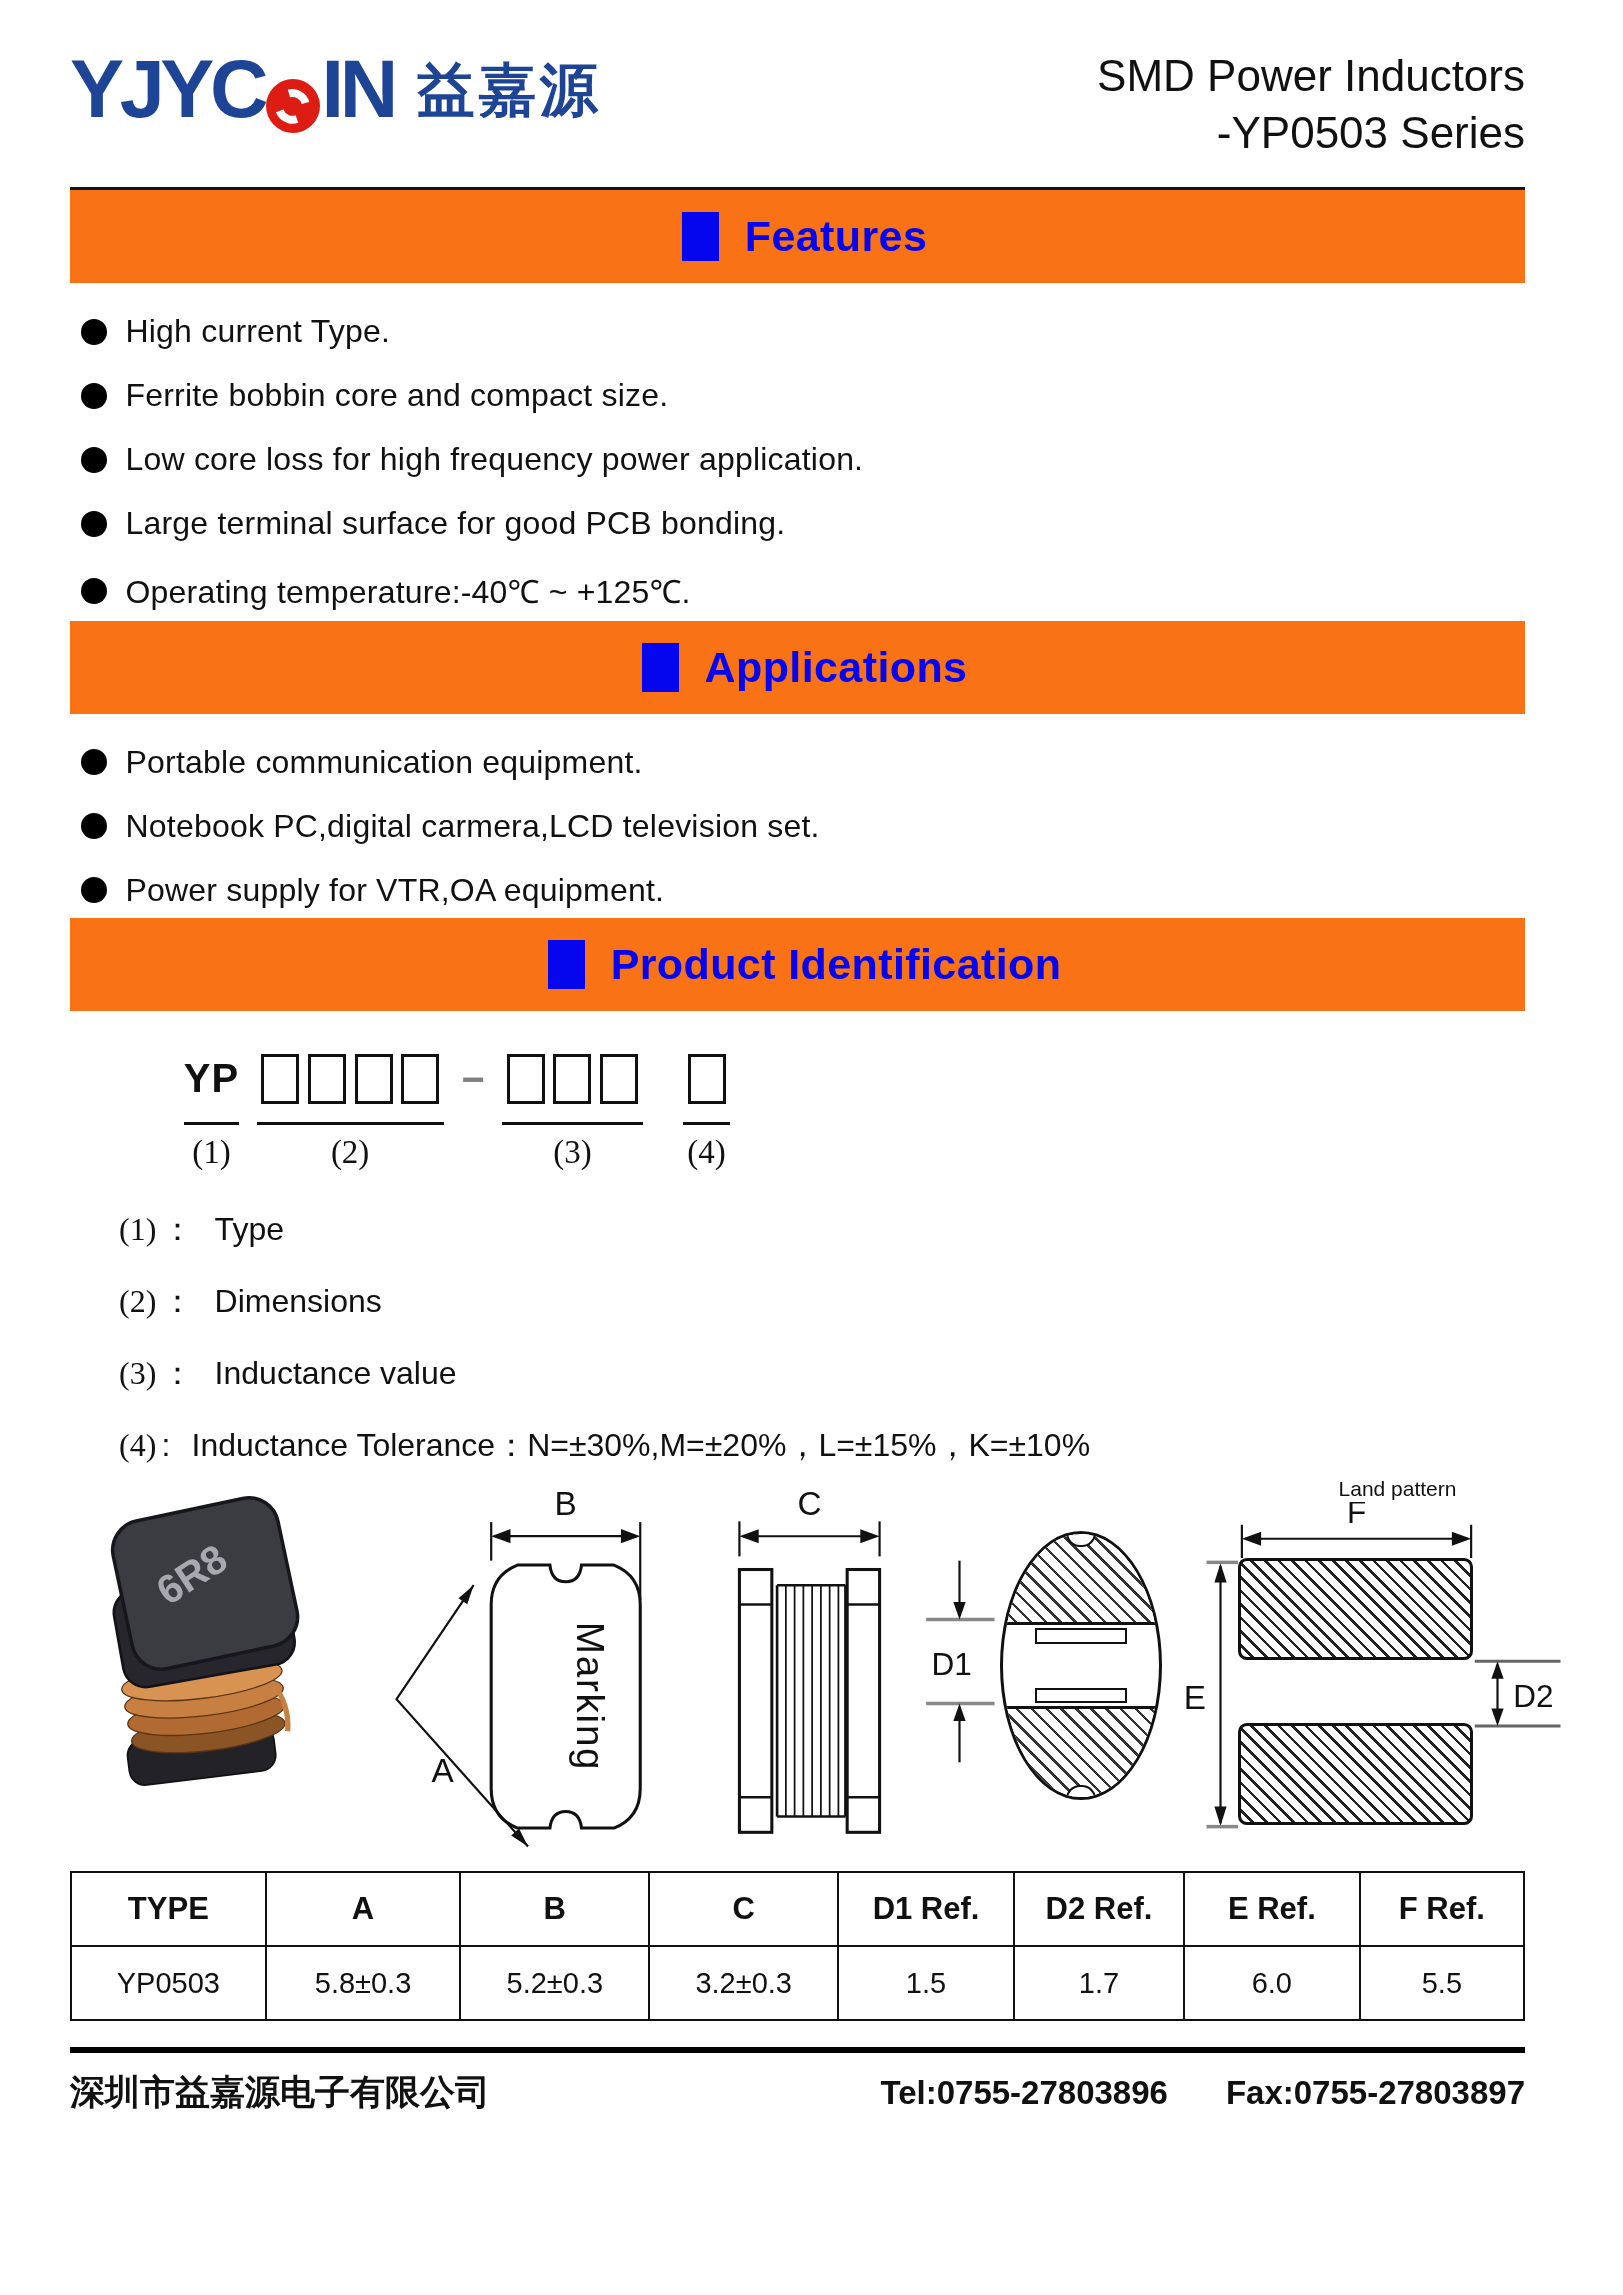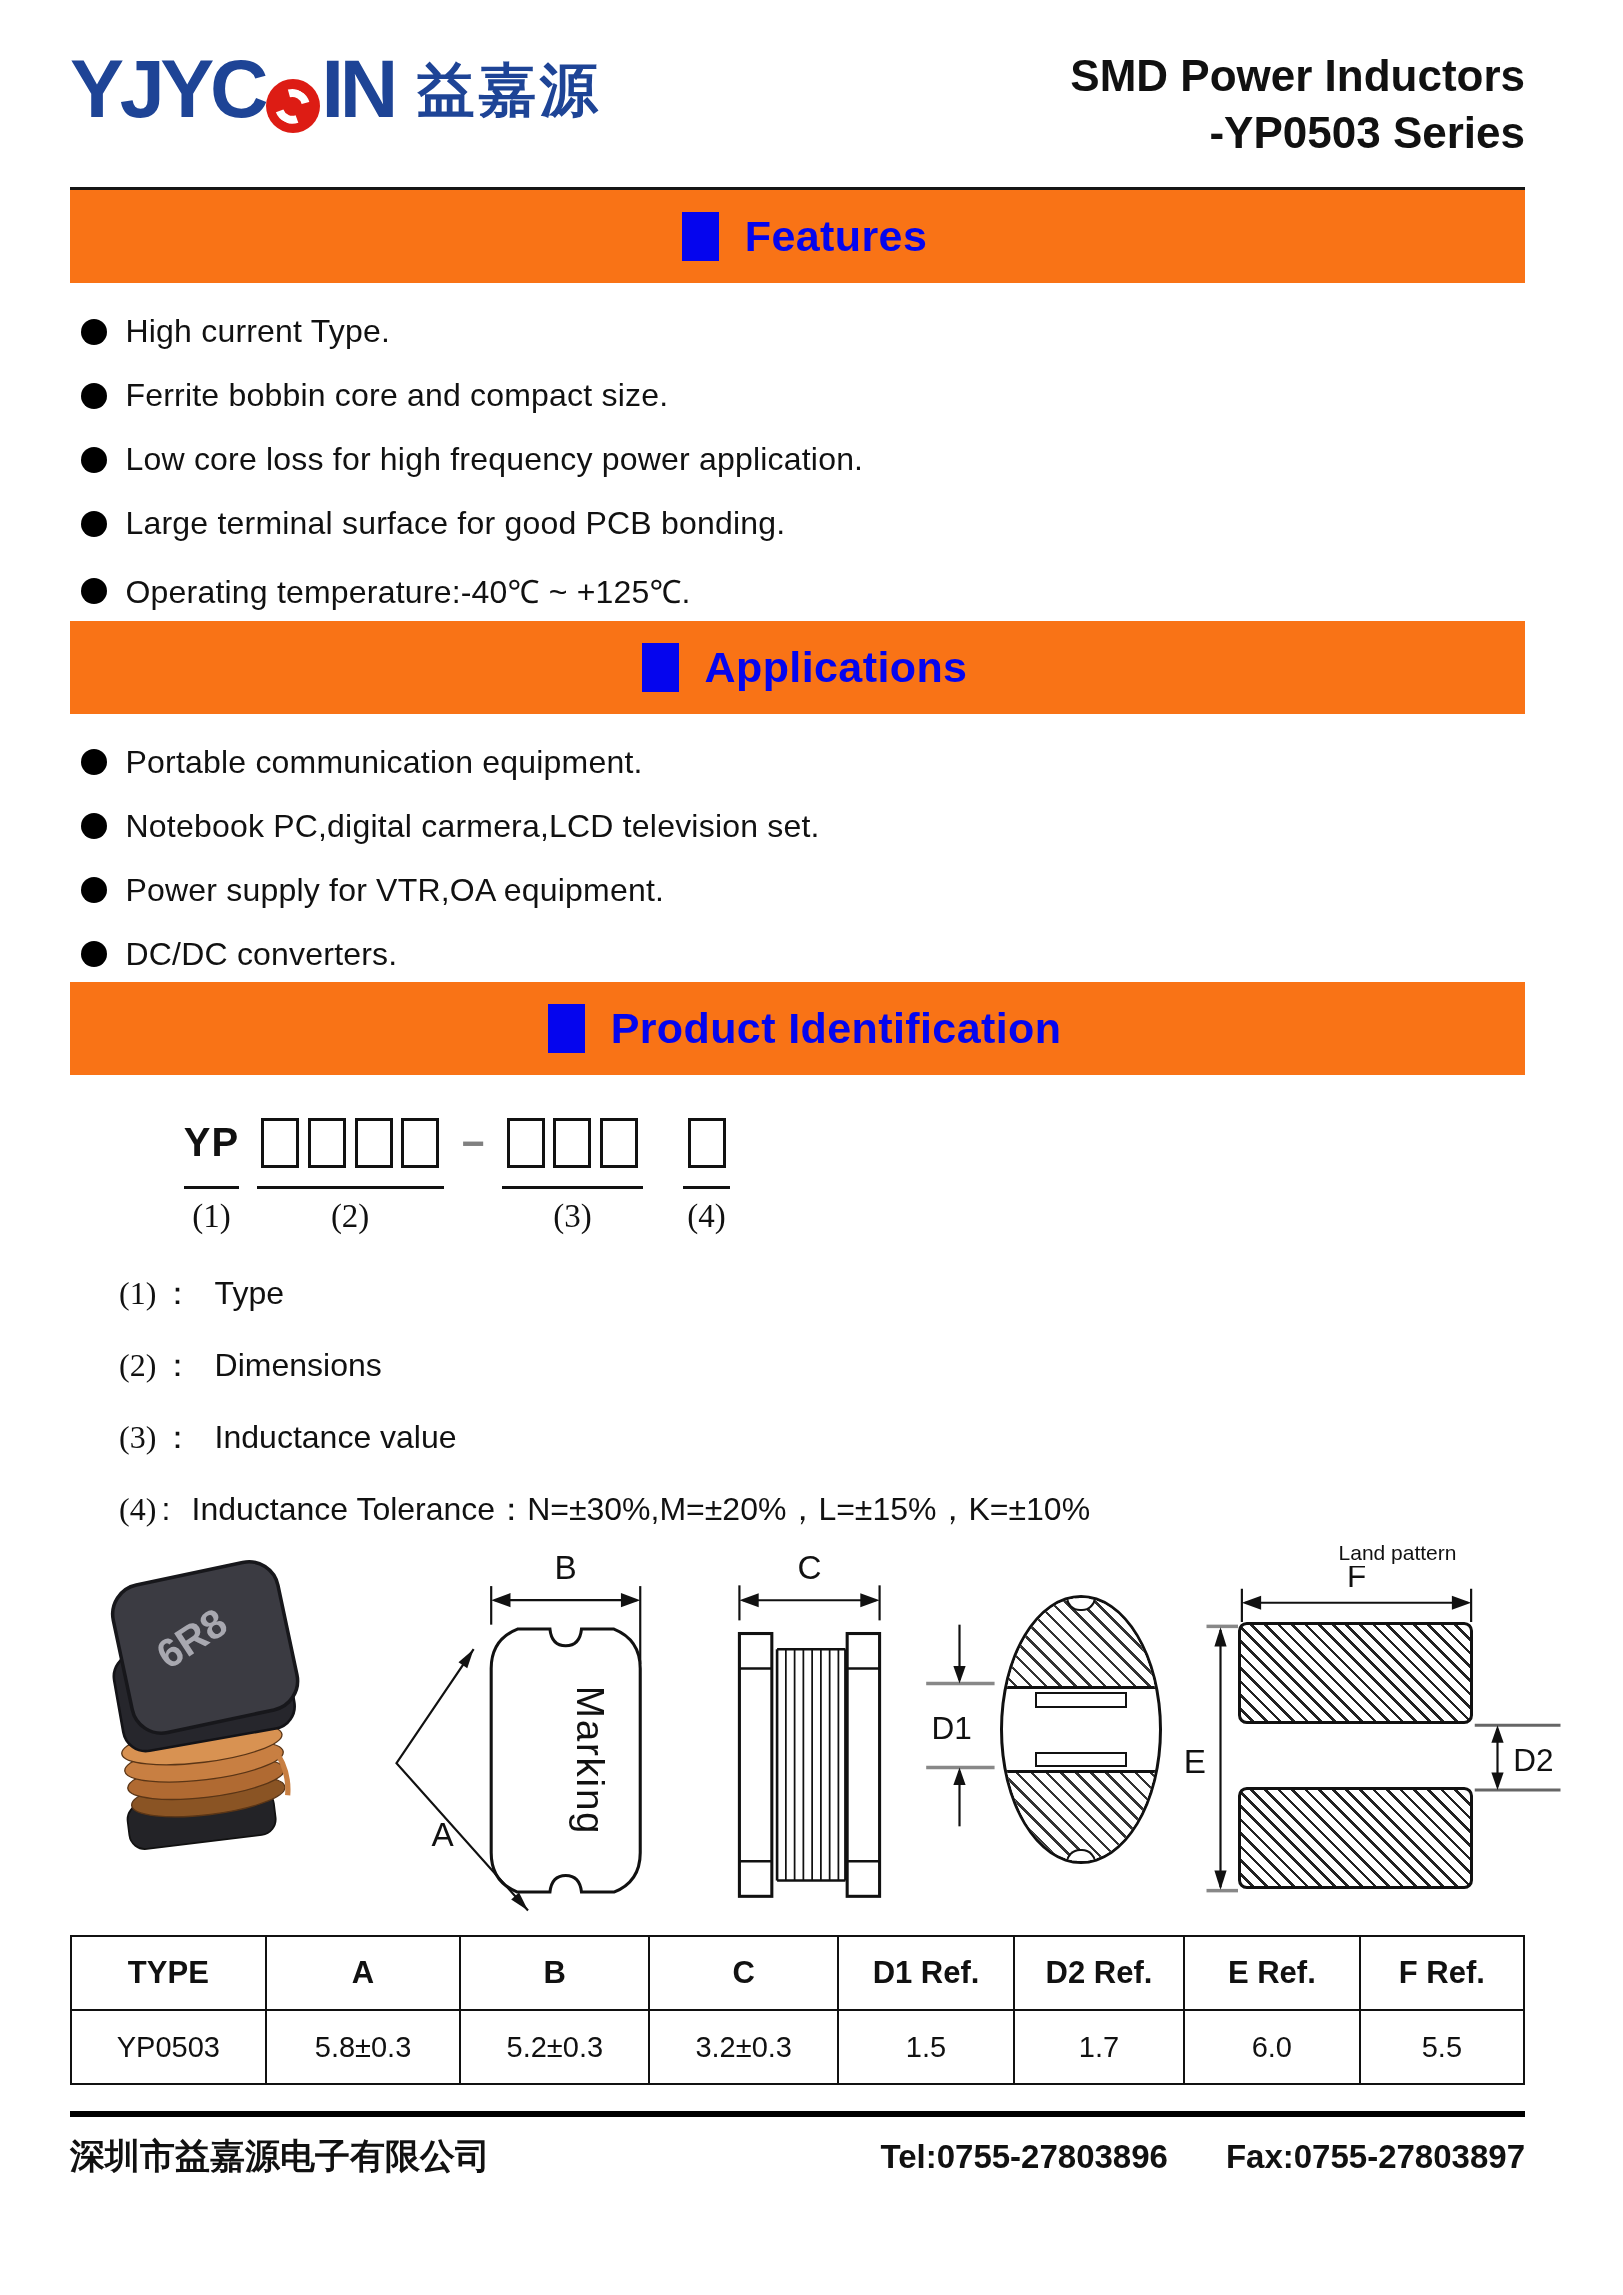--- a/index.html
+++ b/index.html
@@ -9,21 +9,21 @@
     margin:0 auto;box-sizing:border-box;padding:40px 98px 0 70px;
   }
   
   .header{display:flex;justify-content:space-between;align-items:flex-start;}
   .logo{display:flex;align-items:flex-end;margin-top:8.8px;}
   .logo-latin{font-size:81px;font-weight:bold;letter-spacing:-4.4px;color:#1e4496;line-height:1;}
   .logo-o{width:54px;height:54px;border-radius:50%;background:#dd1c14;position:relative;display:inline-block;margin:0 1.8px;top:3.5px;}
   .logo-o::before{content:"";position:absolute;inset:9.6px;border-radius:50%;border:8px solid transparent;border-top-color:#fff;transform:rotate(30deg);}
   .logo-o::after{content:"";position:absolute;inset:9.6px;border-radius:50%;border:8px solid transparent;border-top-color:#fff;transform:rotate(205deg);}
   .logo-cn{font-size:58px;font-weight:bold;color:#1e4496;margin-left:23px;letter-spacing:3.5px;}
-  .doc-title{text-align:right;font-weight:bold;font-size:44px;line-height:1.3;margin-top:7px;}
+  .doc-title{text-align:right;font-weight:normal;font-size:44px;line-height:1.3;margin-top:7px;}
   
   .rule-top{border:none;border-top:3.5px solid #151515;margin:26px 0 0 0;}
   .band{height:93px;background:#f97316;display:flex;align-items:center;justify-content:center;}
   .band-square{width:37px;height:49px;background:#0505ee;margin-left:14px;flex:0 0 auto;}
   .band-title{color:#0505ee;font-weight:bold;font-size:43px;margin-left:26px;letter-spacing:0.4px;}
   
   .bullets{padding:12.3px 0 8.8px 7px;}
   .bullet{display:flex;align-items:center;margin-top:27px;}
   .bullet:first-child{margin-top:17.5px;}
   .dot{width:26px;height:26px;border-radius:50%;background:#000;flex:0 0 auto;margin-left:3.5px;}
@@ -133,24 +133,20 @@
         <span class="dot"></span>
         <span class="bullet-text">Portable communication equipment.</span>
       </div>
     <div class="bullet">
         <span class="dot"></span>
         <span class="bullet-text">Notebook PC,digital carmera,LCD television set.</span>
       </div>
     <div class="bullet">
         <span class="dot"></span>
         <span class="bullet-text">Power supply for VTR,OA equipment.</span>
-      </div>
-    <div class="bullet">
-        <span class="dot"></span>
-        <span class="bullet-text">DC/DC converters.</span>
       </div>
   </div>
 
   <div class="band">
     <div class="band-square"></div>
     <div class="band-title">Product Identification</div>
   </div>
 
   <div class="pid-code">
     <div class="pid-group">

